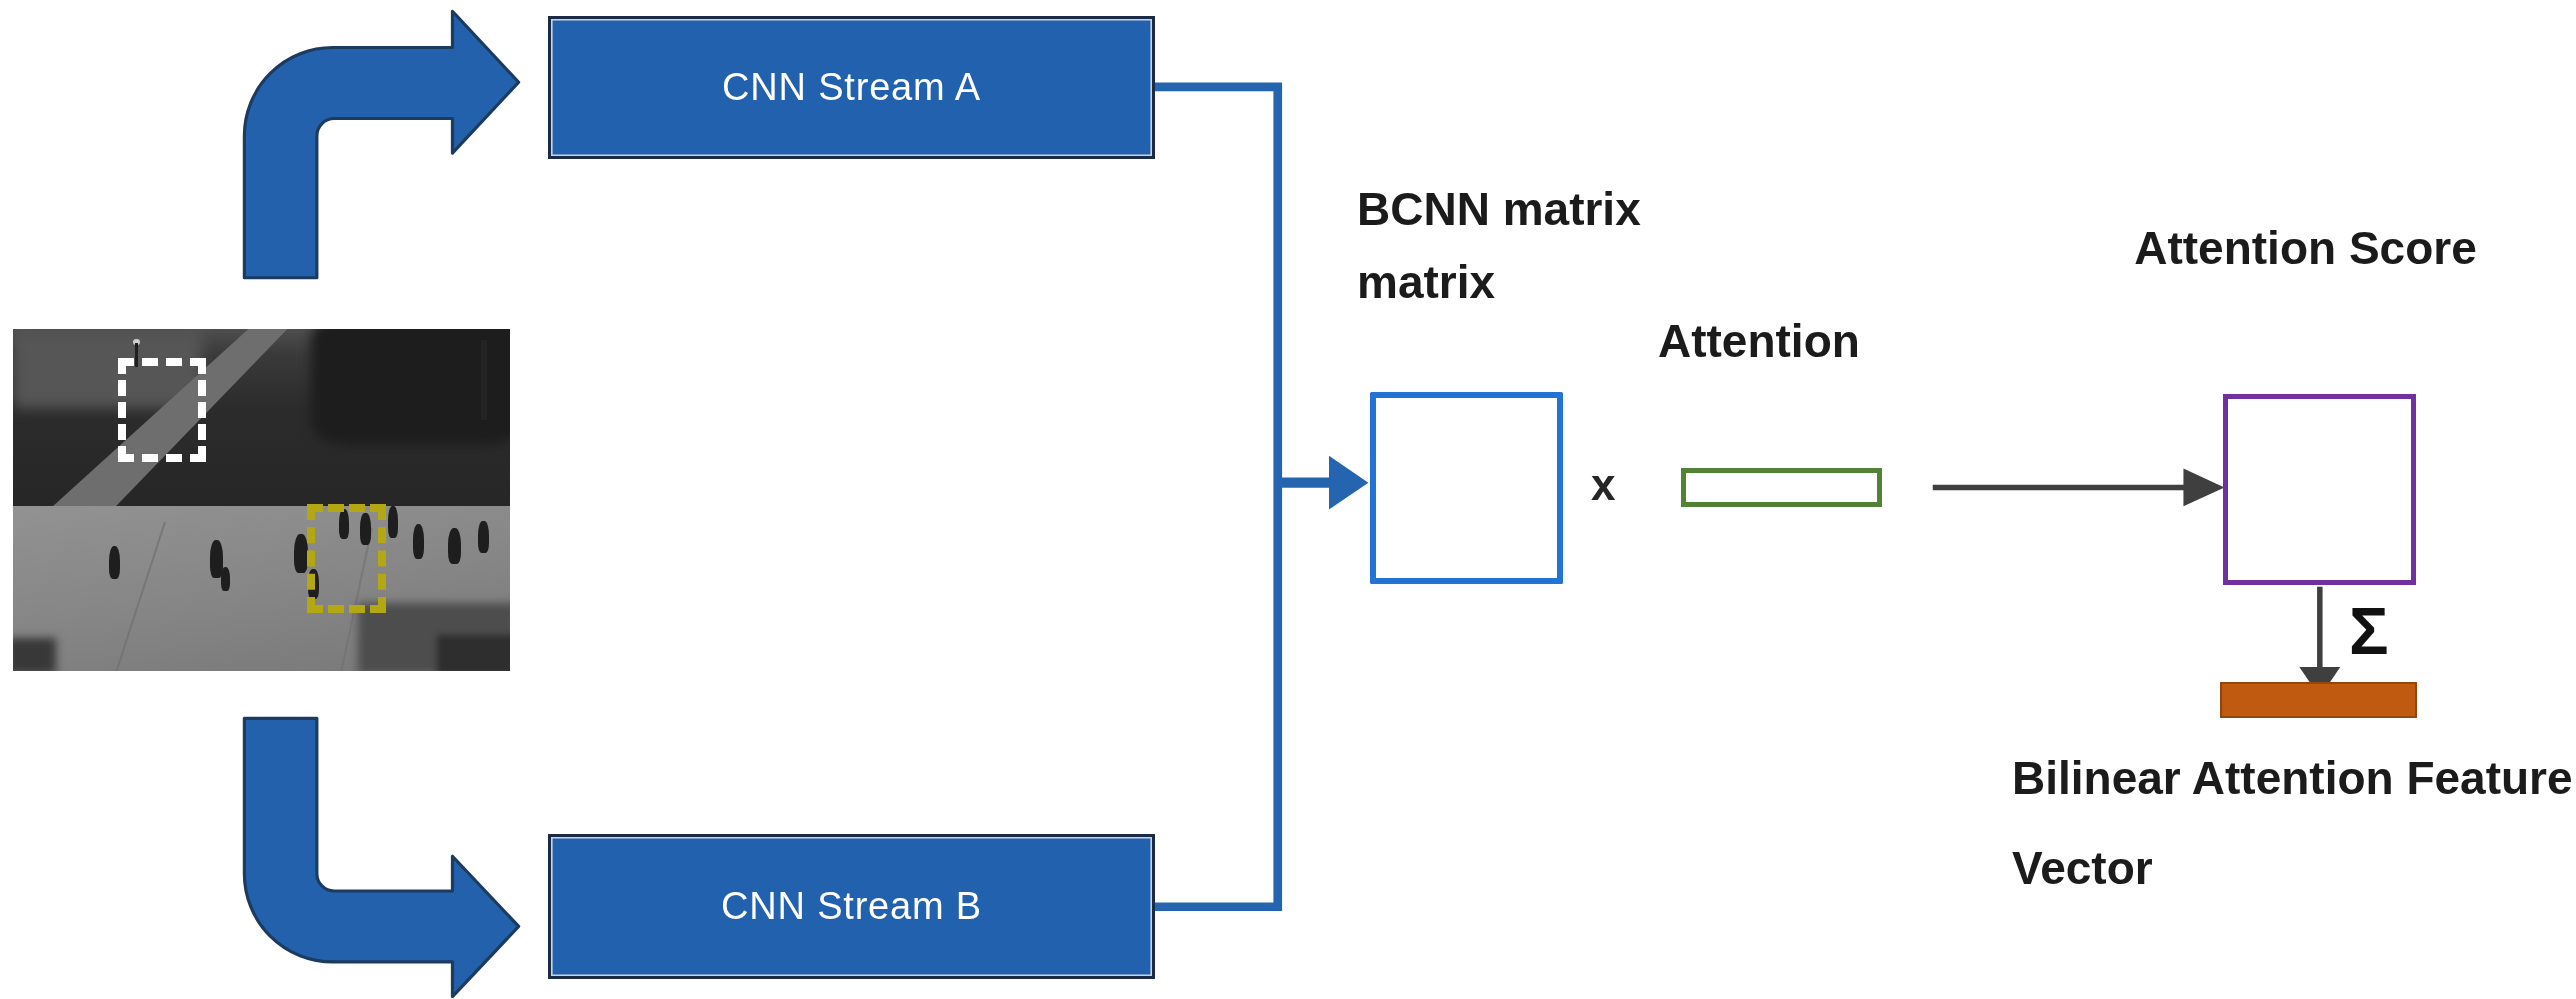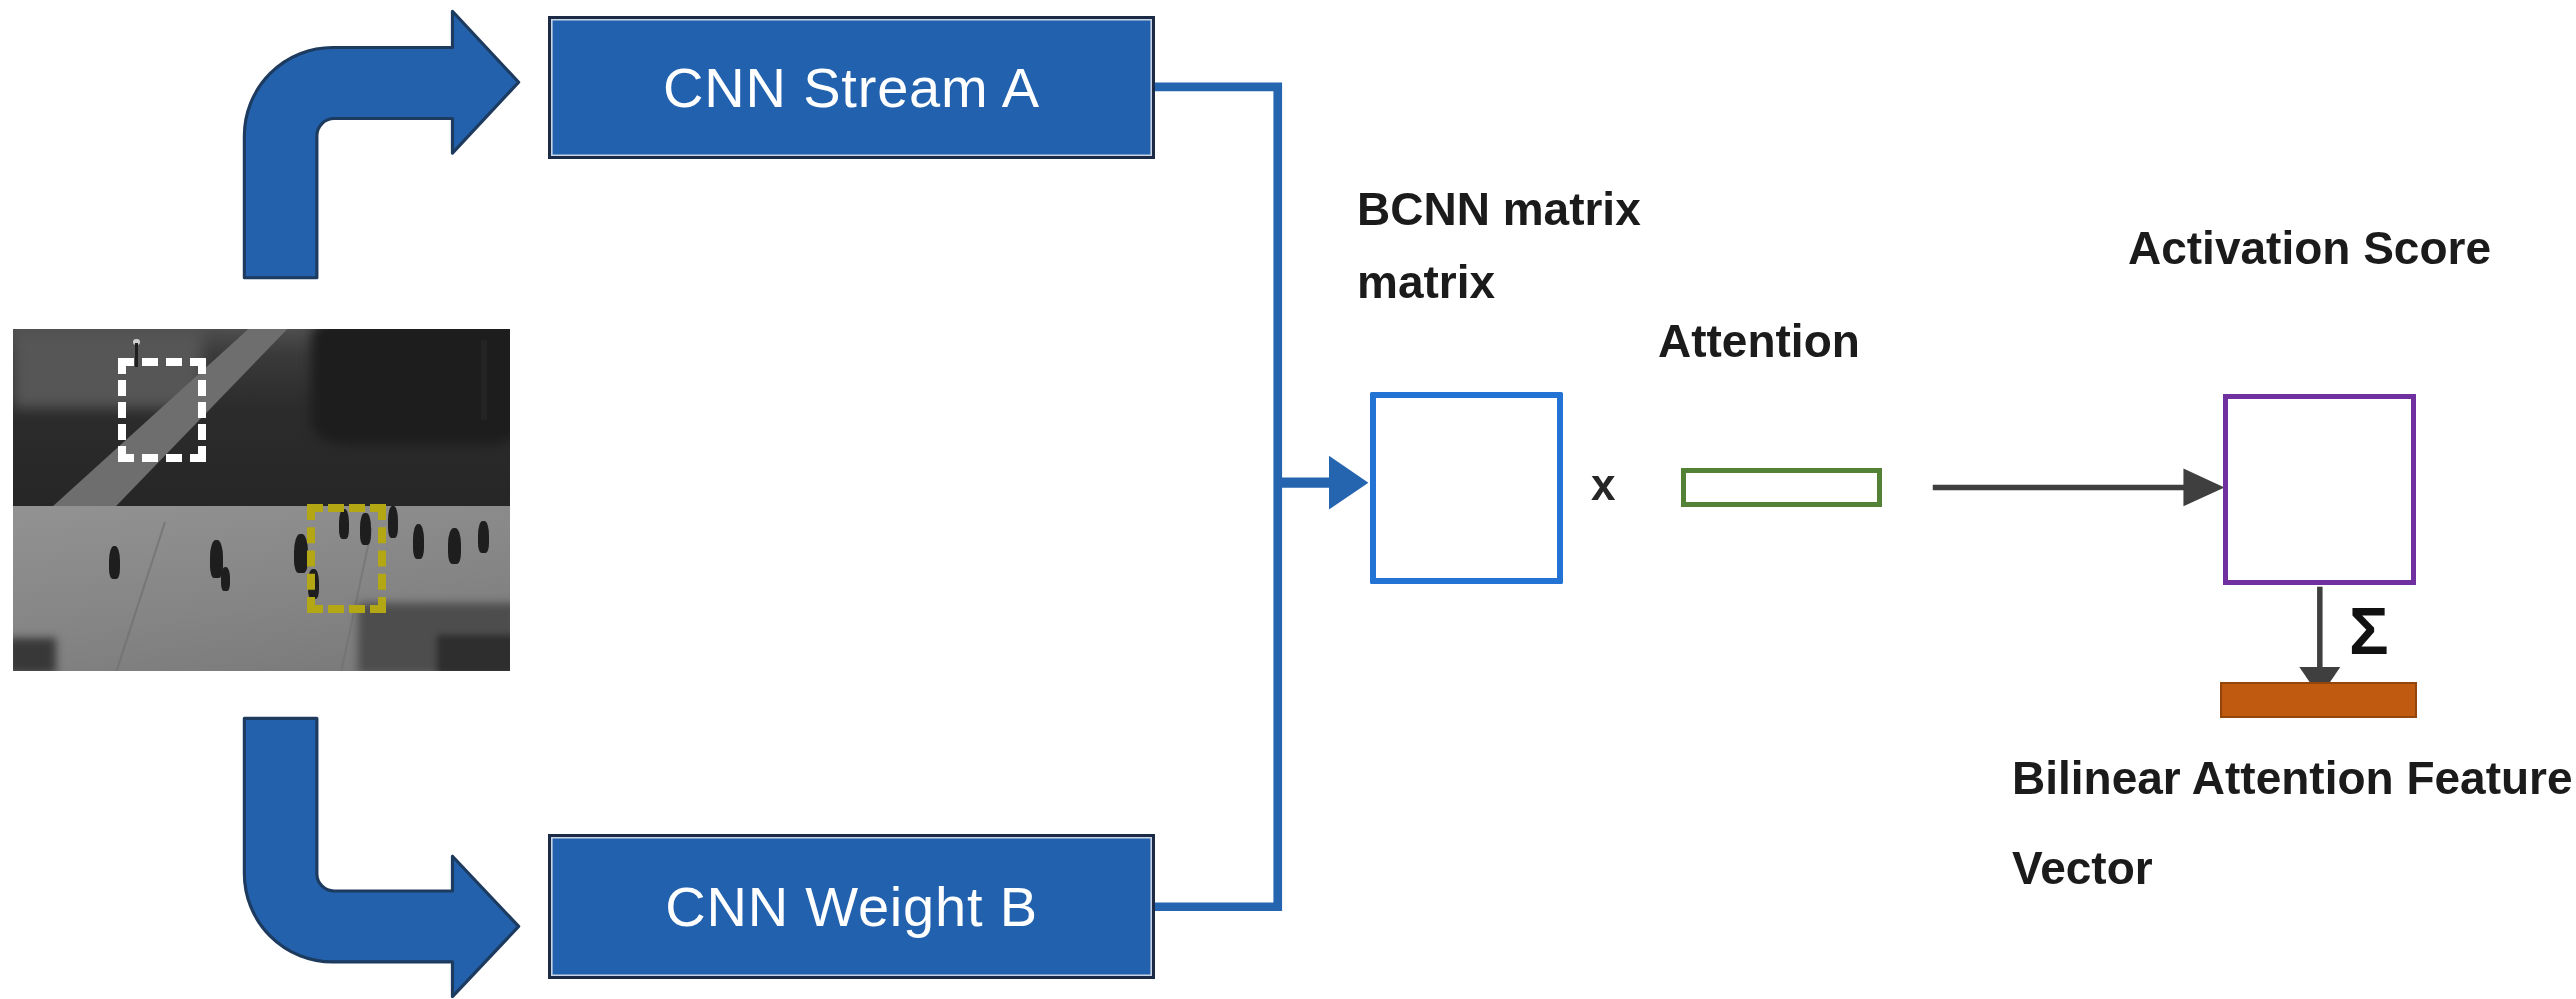--- a/index.html
+++ b/index.html
@@ -8,21 +8,21 @@
     position:relative;width:2576px;height:1000px;background:#ffffff;overflow:hidden;
     font-family:"Liberation Sans",sans-serif;color:#1b1b1b;
   }
   svg.layer{position:absolute;left:0;top:0;width:2576px;height:1000px;pointer-events:none;}
 
   
   .stream-box{
     position:absolute;left:548px;width:607px;height:143px;
     background:#2261AD;border:3.2px solid #1B2B45;
     display:flex;align-items:center;justify-content:center;
-    color:#ffffff;font-size:56px;font-weight:400;letter-spacing:0.8px;
+    color:#ffffff;font-size:38px;font-weight:400;letter-spacing:0.8px;
     box-shadow:0 0 0 1.6px #c8d4e6 inset;
   }
   .stream-a{top:16px;}
   .stream-b{top:834px;height:145px;}
 
   .matrix-square{
     position:absolute;left:1370px;top:392px;width:193px;height:192px;
     border:6.3px solid #2273D4;background:#ffffff;border-radius:1.6px;
   }
   .weight-rect{
@@ -141,33 +141,33 @@
     <polygon points="2770,594 2822,618 2770,642" fill="#3F3F3F"></polygon>
 
     <path d="M2943 744 L2943 848" fill="none" stroke-width="7" stroke="#3F3F3F"></path>
     <polygon points="2917,846 2943,884 2969,846" fill="#3F3F3F"></polygon>
   </svg>
 
   <div class="stream-box stream-a">
     <span>CNN Stream A</span>
   </div>
   <div class="stream-box stream-b">
-    <span>CNN Weight B</span>
+    <span>CNN Stream B</span>
   </div>
 
   <div class="lbl lbl-bcnn-1">BCNN matrix</div>
   <div class="lbl lbl-bcnn-2">matrix</div>
   <div class="matrix-square"></div>
 
   <div class="sym-x">x</div>
 
   <div class="lbl lbl-awv-1">Attention</div>
   <div class="weight-rect"></div>
 
-  <div class="lbl lbl-attn">Activation Score</div>
+  <div class="lbl lbl-attn">Attention Score</div>
   <div class="attention-square"></div>
 
   <div class="sym-sum">Σ</div>
   <div class="output-bar"></div>
   <div class="lbl lbl-out-1">Bilinear Attention Feature</div>
   <div class="lbl lbl-out-2">Vector</div>
 
 </div>
 
 

